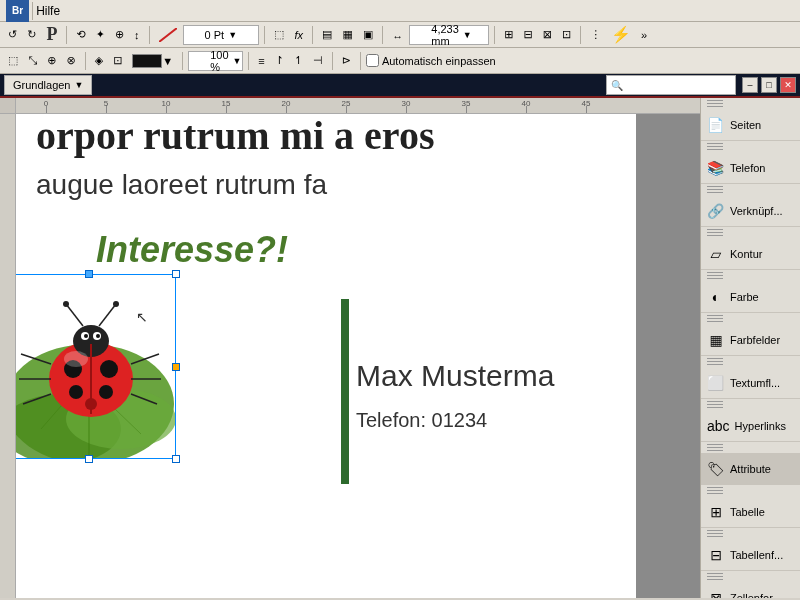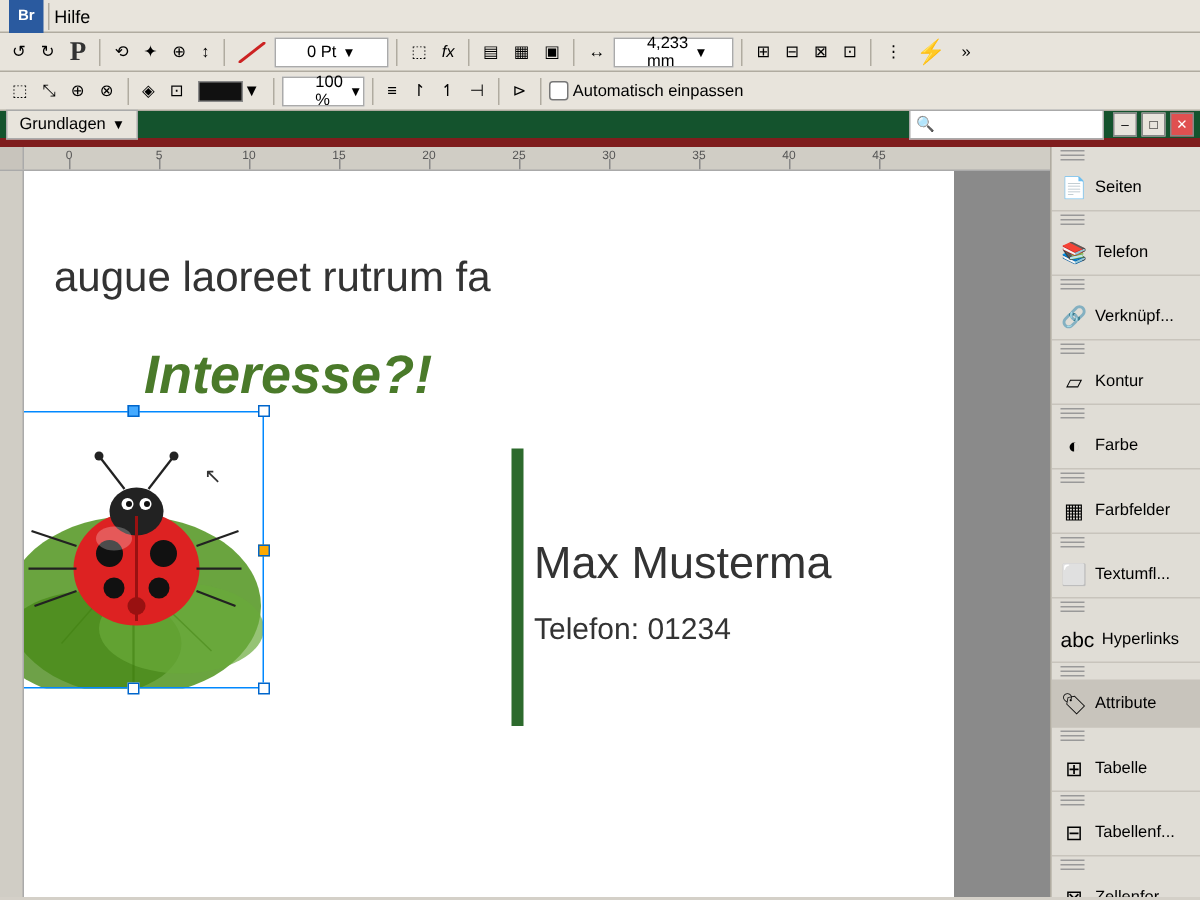--- a/index.html
+++ b/index.html
@@ -337,21 +337,21 @@
   <div class="toolbar-separator"></div>
   <button class="toolbar-btn">⊳</button>
   <div class="toolbar-separator"></div>
 
   <label class="checkbox-label">
     <input type="checkbox" style="">
     <span>Automatisch einpassen</span>
   </label>
 </div>
 
-<div style="background:#14532d;border-bottom:6px solid #7f1d1d;display:flex;align-items:center;height:24px;padding:0 4px;justify-content:space-between;">
+<div style="background:#0f172a;border-bottom:2px solid #7f1d1d;display:flex;align-items:center;height:24px;padding:0 4px;justify-content:space-between;">
   <div style="display:flex;align-items:center;gap:4px;">
     <div class="grundlagen-dropdown">
       <span>Grundlagen</span>
       <span style="font-size:9px;">▼</span>
     </div>
   </div>
   <div style="display:flex;align-items:center;gap:6px;">
     <div class="search-field">
       <span style="color:#888;font-size:10px;">🔍</span>
       <input type="text" style="border: none; outline: none; font-size: 11px; width: 110px; background: transparent;">
@@ -394,20 +394,23 @@
           <div class="ruler-label" style="left: 570px;">45</div>
         </div>
     </div>
 
     <div class="ruler-v"></div>
 
     <div class="canvas-content">
 
       <div class="doc-page">
 
+        <div style="position:absolute;top:8px;left:50px;font-size:40px;font-weight:bold;color:#222;white-space:nowrap;font-family:serif;">
+          <span>orpor rutrum mi a eros</span>
+        </div>
         <div style="position:absolute;top:65px;left:50px;font-size:28px;color:#333;white-space:nowrap;">
           <span>augue laoreet rutrum fa</span>
         </div>
 
         <div style="position:absolute;top:125px;left:110px;font-size:36px;font-weight:bold;color:#4a7a2a;font-style:italic;">
           <span>Interesse?!</span>
         </div>
 
         <div style="position:absolute;top:170px;left:15px;width:175px;height:185px;">
           

